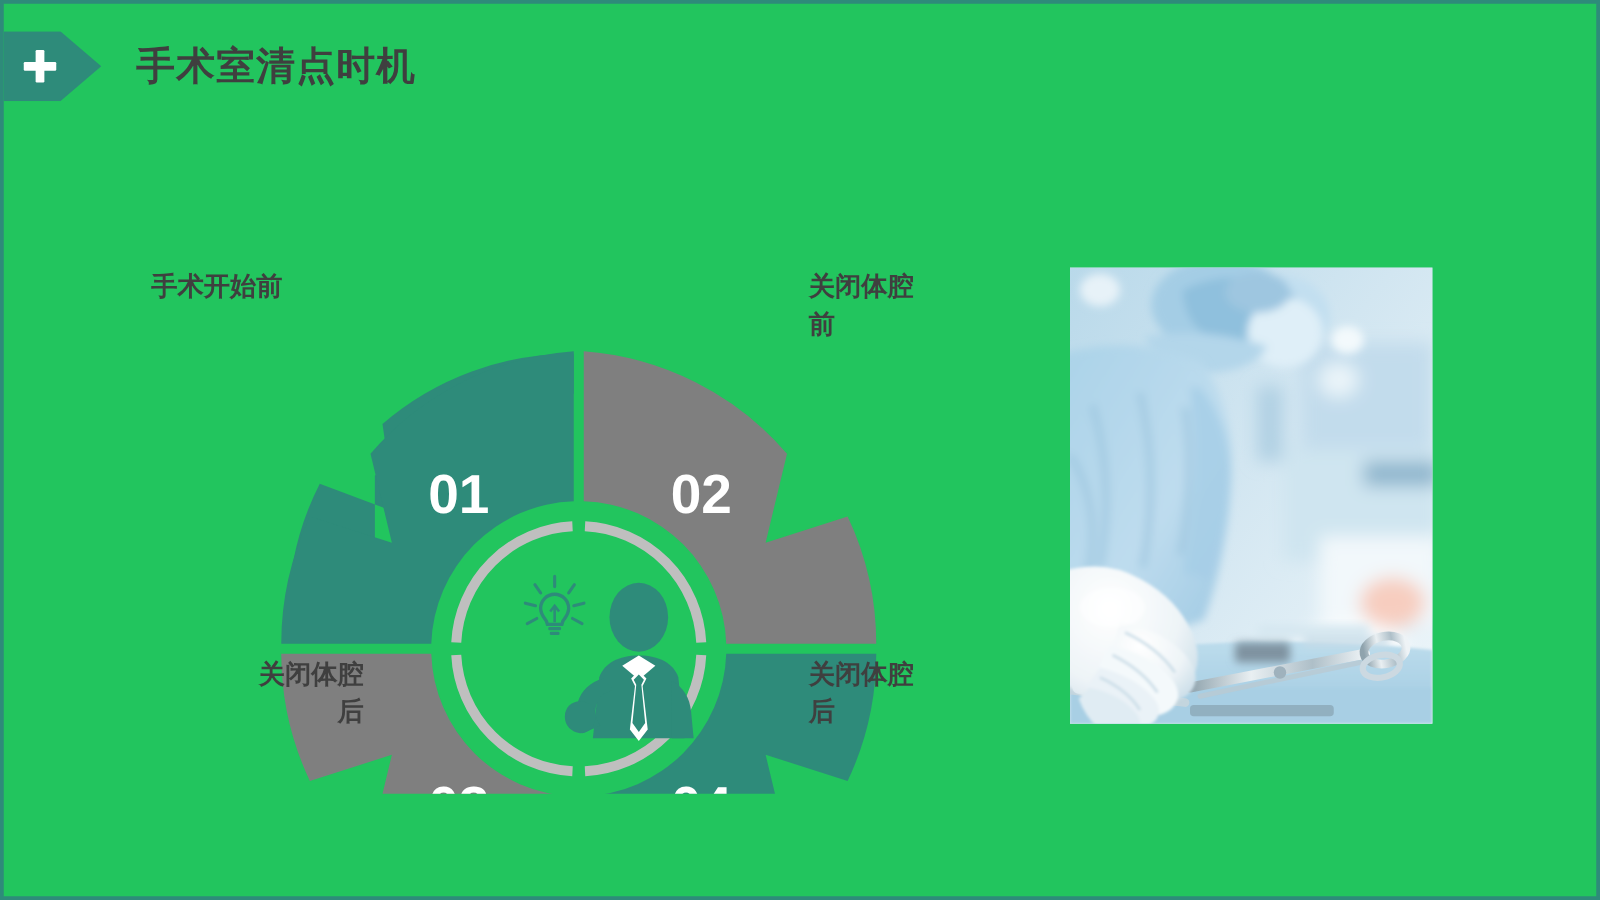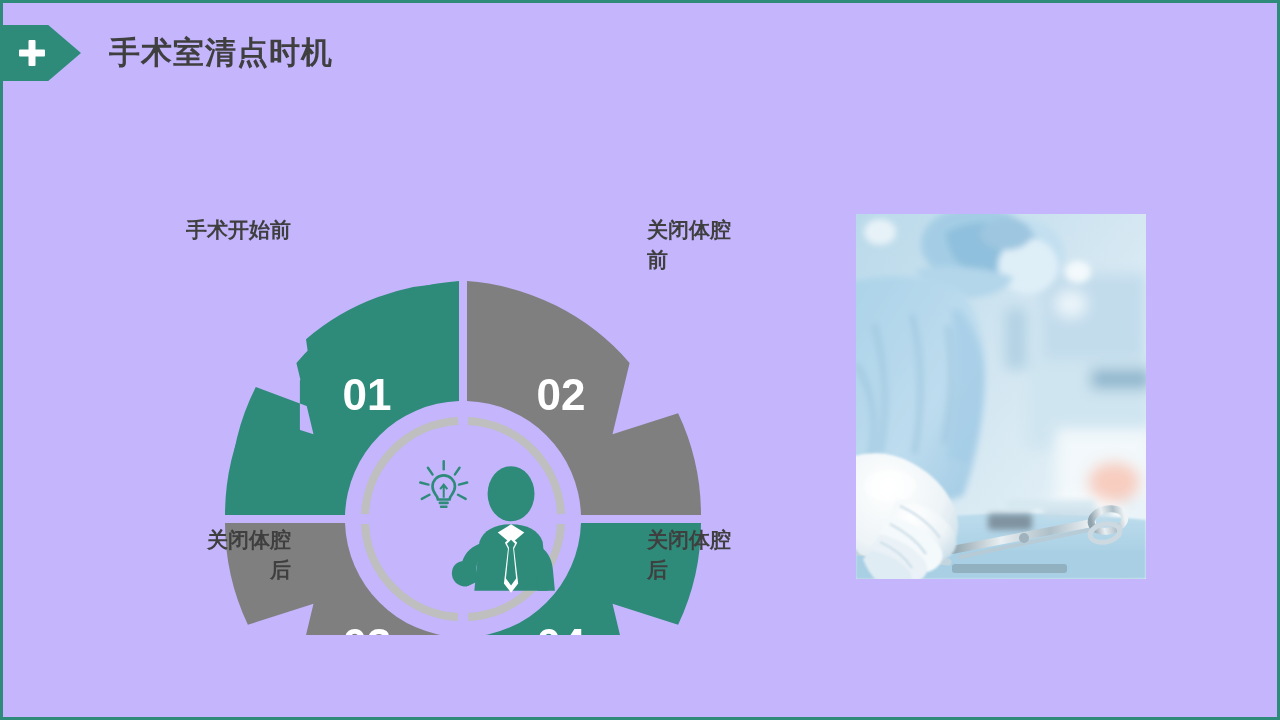--- a/index.html
+++ b/index.html
@@ -9,21 +9,21 @@
     background: #ffffff;
   }
   body {
     font-family: "Liberation Sans", "DejaVu Sans", sans-serif;
   }
 
   .slide {
     position: relative;
     width: 1280px;
     height: 720px;
-    background: #c4b5fd;
+    background: #22c55e;
     box-sizing: border-box;
     border: 3px solid #2e8b7a;
     overflow: hidden;
   }
 
   
   .title-row {
     position: absolute;
     left: 0;
     top: 22px;
@@ -101,21 +101,21 @@
 
   
   .wheel-label {
     position: absolute;
     font-size: 21px;
     font-weight: bold;
     color: #3f3f3f;
     line-height: 1.45;
     white-space: pre-line;
   }
-  .label-01 { left: 22px;  top: 60px;  width: 170px; text-align: right; }
+  .label-01 { left: 22px;  top: 60px;  width: 170px; }
   .label-02 { left: 548px; top: 60px;  width: 170px; text-align: left;  }
   .label-03 { left: 22px;  top: 370px; width: 170px; text-align: right; }
   .label-04 { left: 548px; top: 370px; width: 170px; text-align: left;  }
 
   
   .photo-frame {
     position: absolute;
     left: 853px;
     top: 211px;
     width: 290px;

